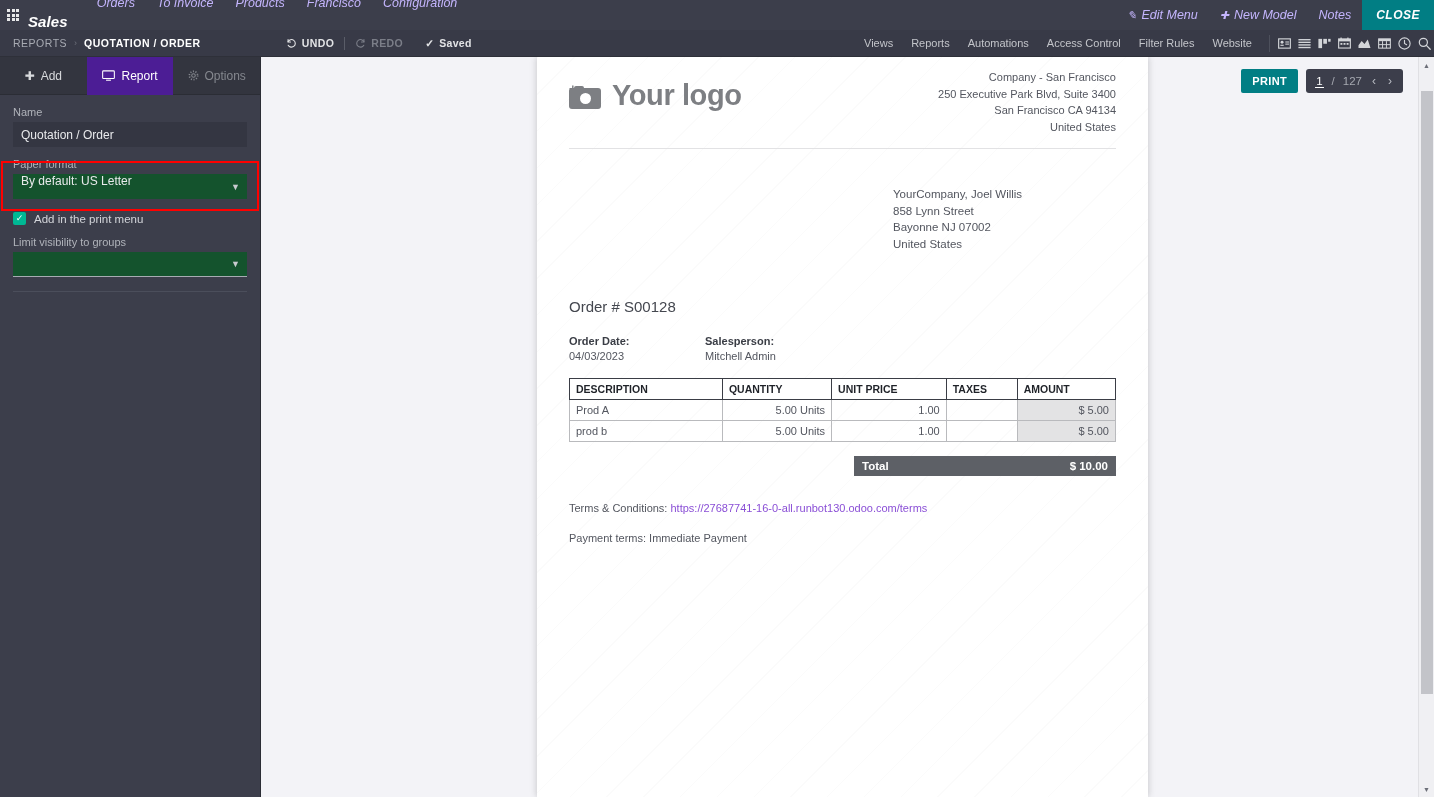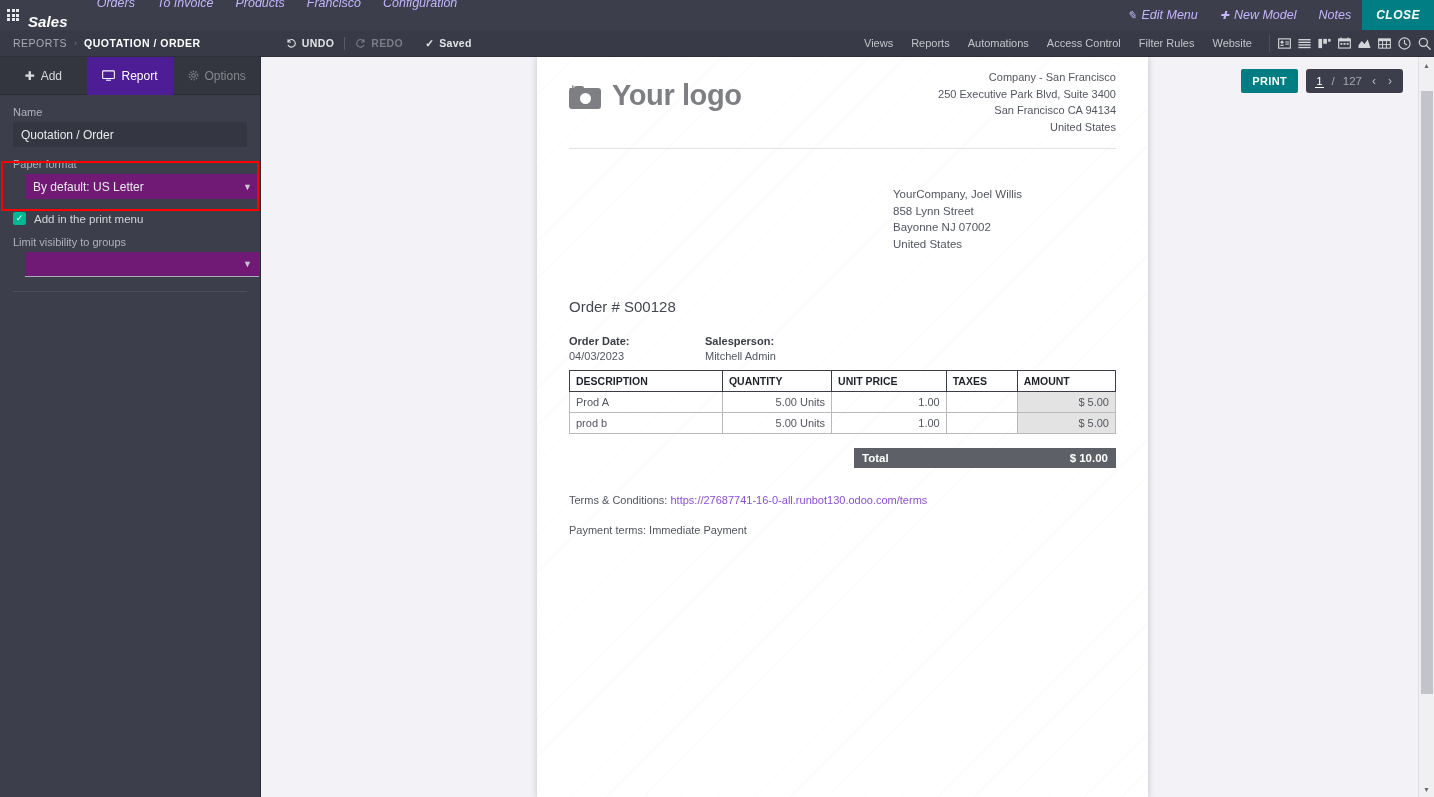--- a/index.html
+++ b/index.html
@@ -115,23 +115,23 @@
   .panel { padding: 0 13px; position: relative; }
   .field { margin-top: 11px; }
   .flabel { font-size: 11px; color: #b0b3ba; margin-bottom: 4px; display: block; }
   .finput {
     width: 100%; height: 25px; background: #343642; border: none;
     color: #e9eaec; font-size: 12px; padding: 0 8px;
     font-family: "Liberation Sans", sans-serif;
     border-radius: 0;
   }
   .fselect {
-    width: 100%; height: 25px; background: #701a75; border: none;
+    width: 100%; height: 25px; background: #14532d; border: none;
     color: #e9eaec; font-size: 12px; padding: 0 22px 0 8px;
-    position: relative; display: flex; align-items: center; cursor: pointer; margin-left: 12px;
+    position: relative; display: flex; cursor: pointer;
   }
   .fselect .chev {
     position: absolute; right: 7px; top: 50%; transform: translateY(-50%);
     font-size: 9px; color: #c9cbd0;
   }
   .fselect.empty { border-bottom: 1px solid #a8abb3; }
   .checkrow { display: flex; align-items: center; gap: 8px; margin-top: 13px; cursor: pointer; }
   .cbox {
     width: 13px; height: 13px; background: #00b894; border-radius: 2px;
     display: flex; align-items: center; justify-content: center;
@@ -183,21 +183,21 @@
   .hr { height: 1px; background: #e2e2e4; margin: 13px 0 0 0; }
 
   .custaddr { margin-top: 37px; margin-left: 324px; font-size: 11.5px;
     line-height: 16.5px; color: #53565f; }
   .ordertitle { font-size: 15px; color: #44474f; margin-top: 46px; font-weight: 400; }
   .metarow { display: flex; margin-top: 20px; font-size: 11px; }
   .metacol { width: 136px; }
   .metalabel { font-weight: 700; color: #3a3d45; font-size: 11px; }
   .metaval { color: #53565f; margin-top: 3px; font-size: 11px; }
 
-  table.lines { width: 100%; border-collapse: collapse; margin-top: 8px;
+  table.lines { width: 100%; border-collapse: collapse; margin-top: 16px;
     font-size: 11px; table-layout: fixed; }
   table.lines th {
     border: 1px solid #3a3d45; padding: 4px 6px; font-weight: 700;
     color: #1f2228; font-size: 10.5px; text-align: left; background: #fff;
   }
   table.lines th.l { text-align: left; }
   table.lines td {
     border: 1px solid #b9babd; padding: 4px 6px; color: #53565f;
     text-align: right; font-size: 11px;
   }

